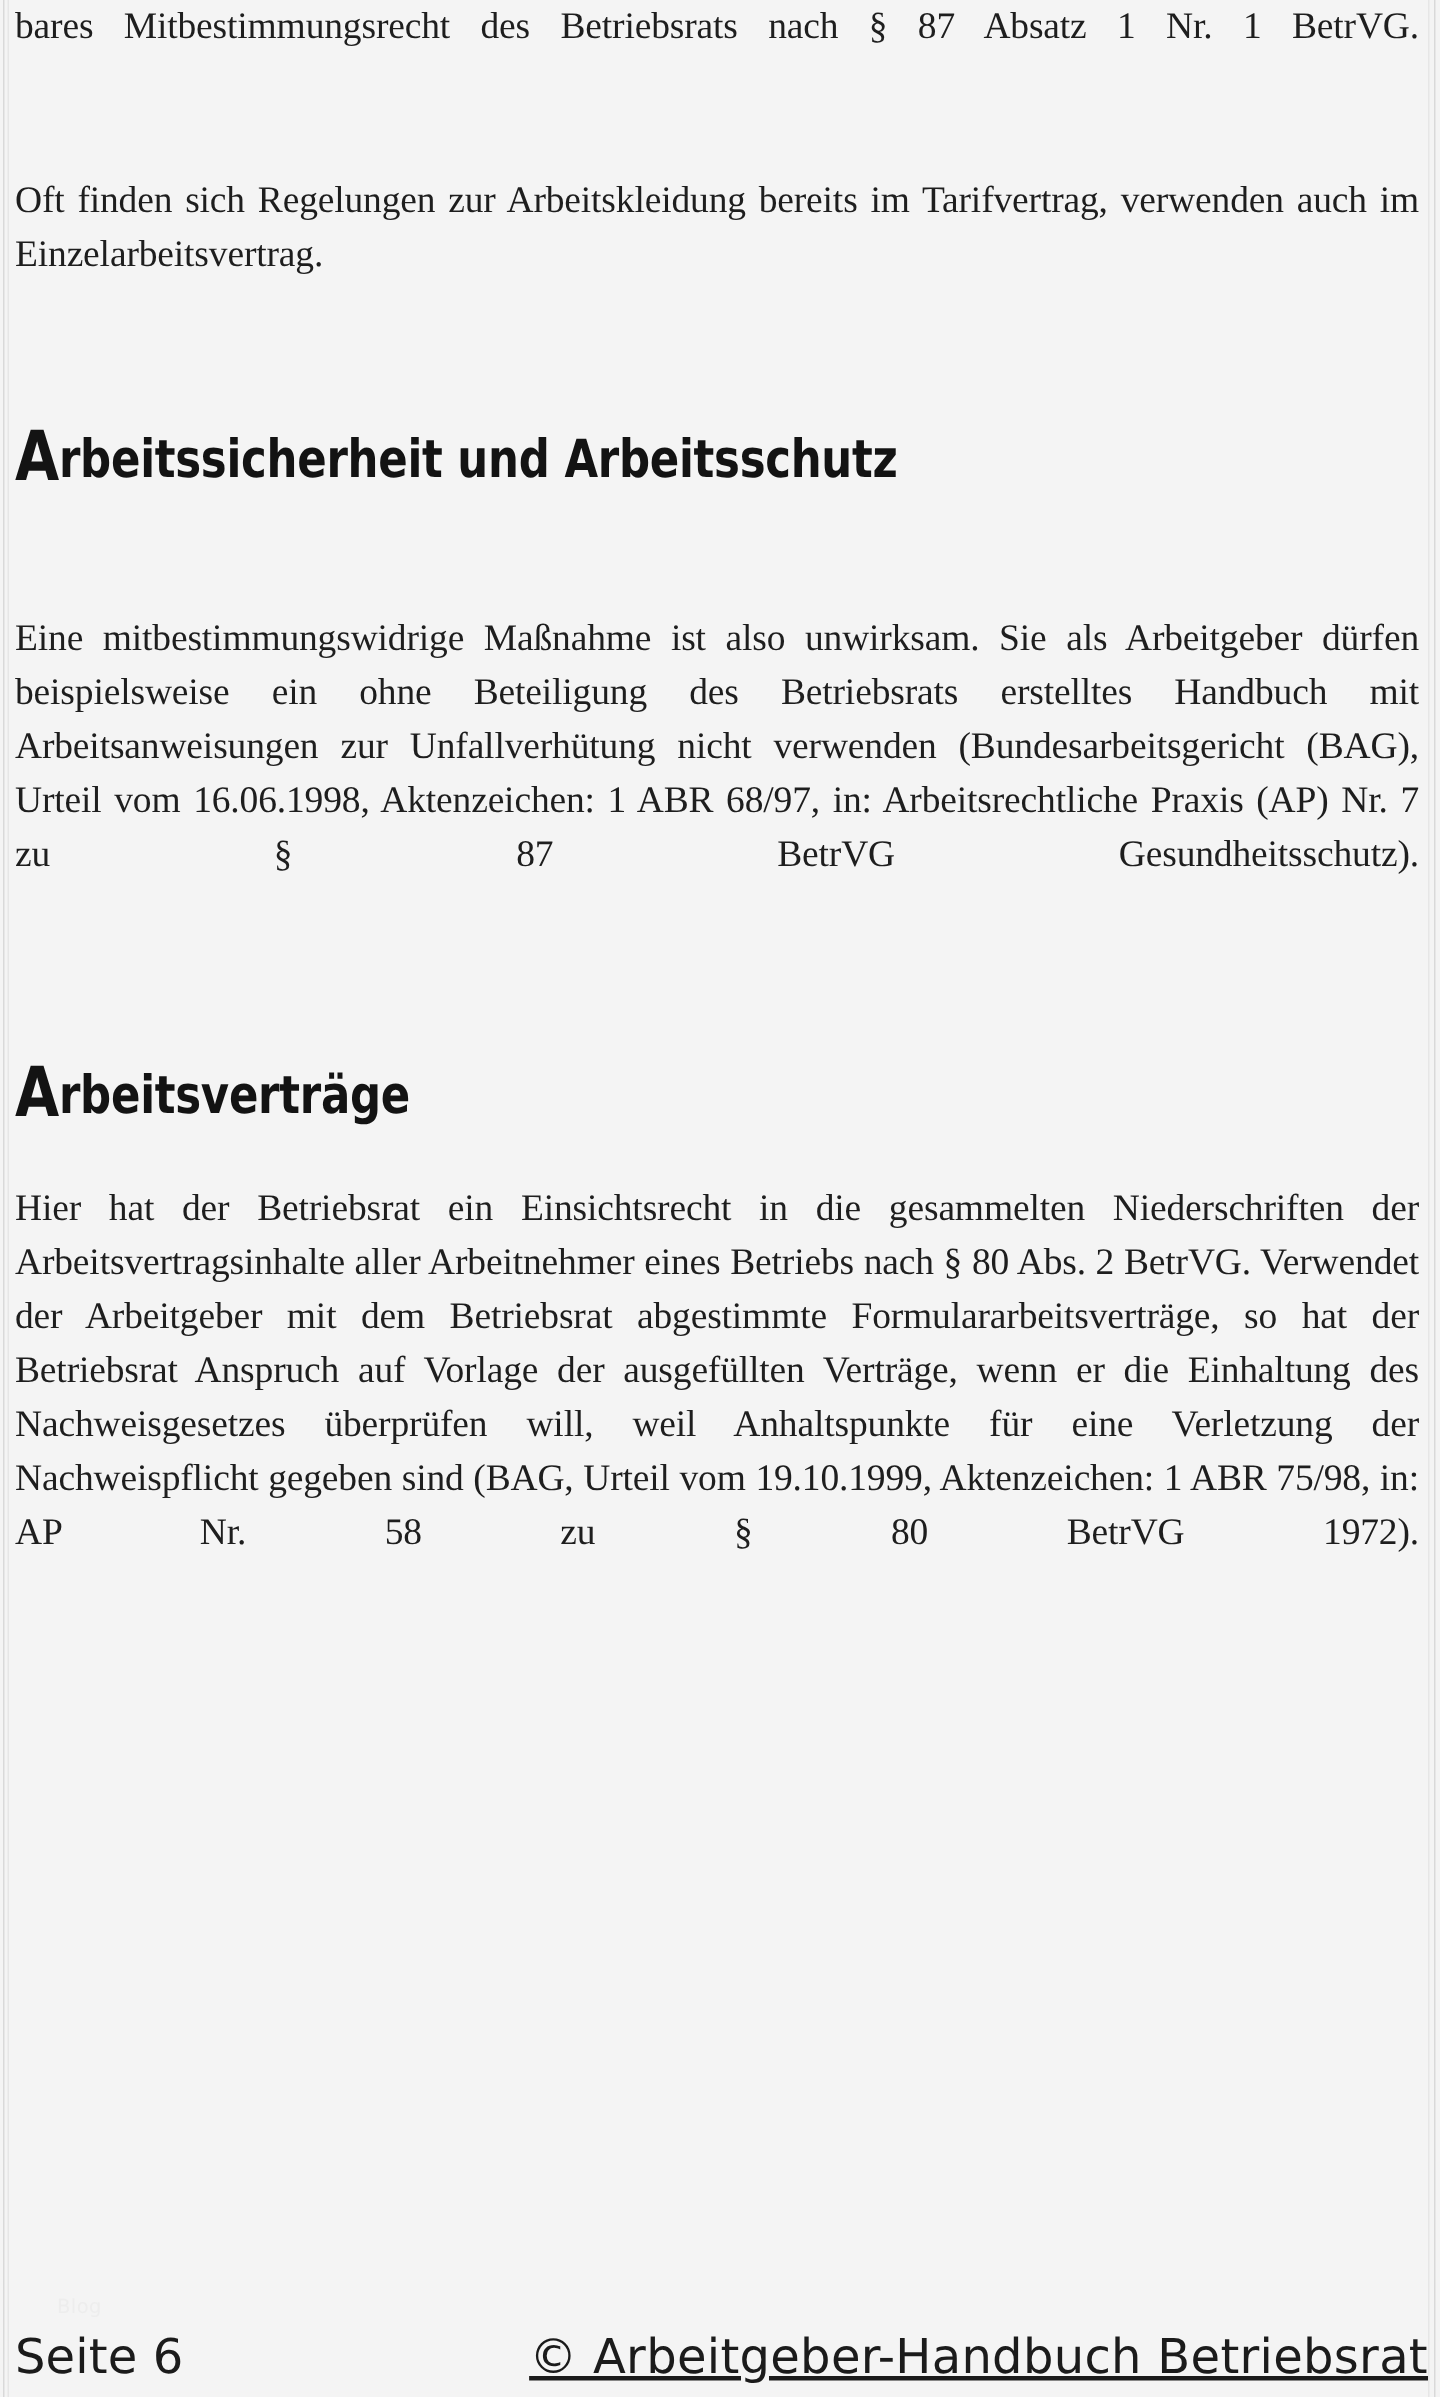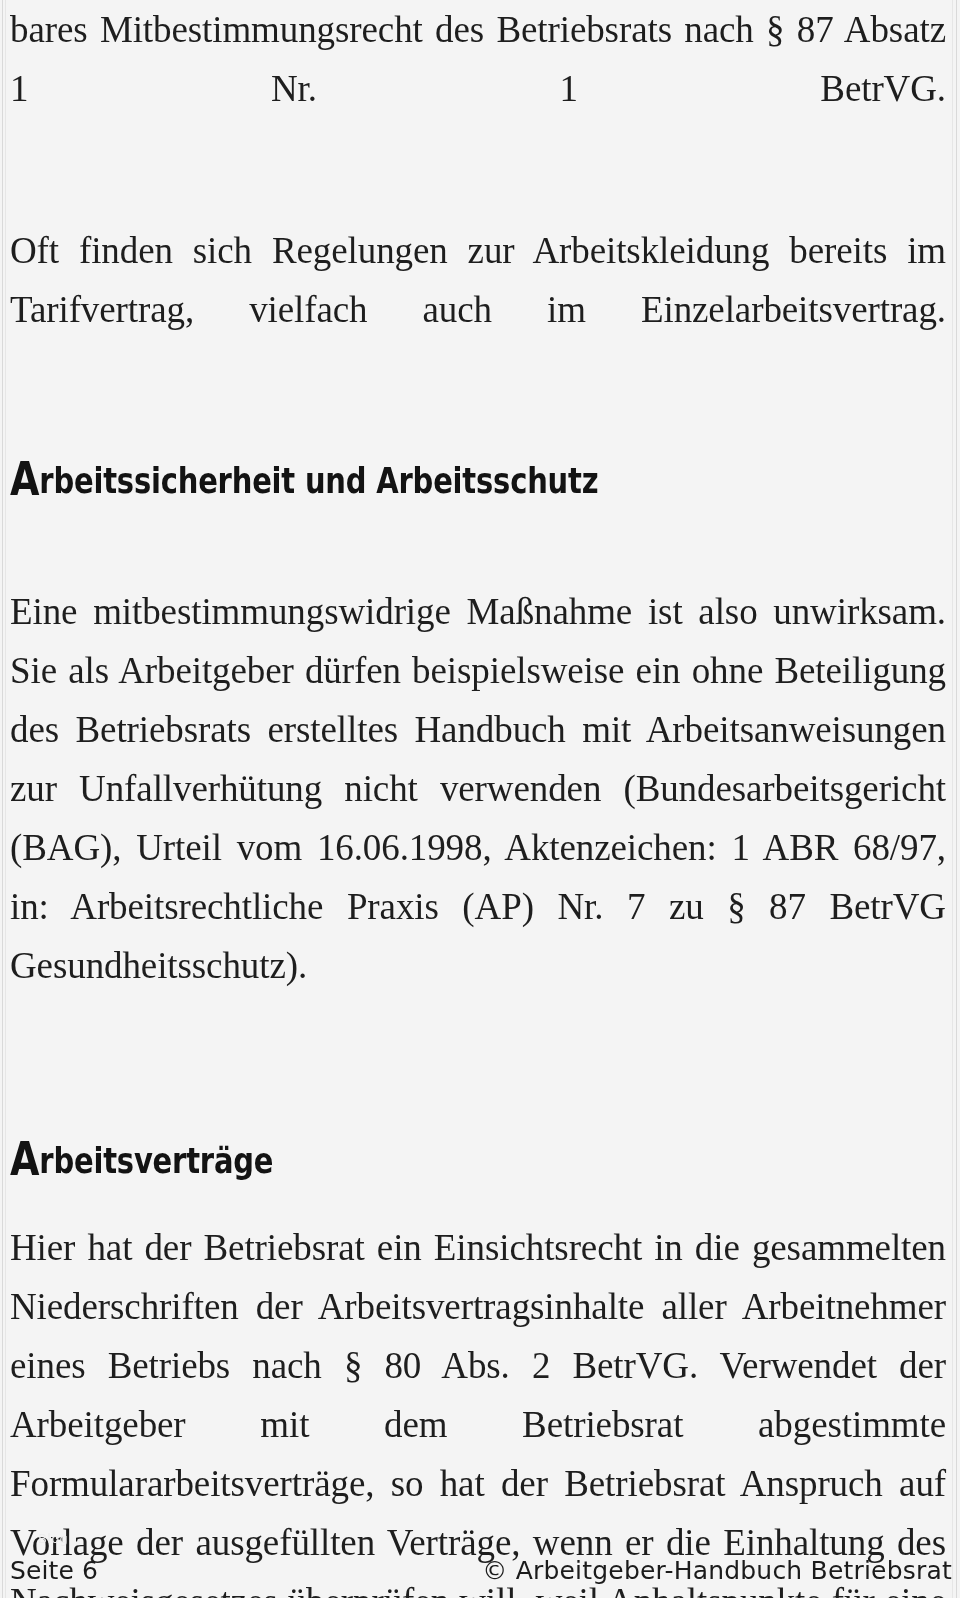--- a/index.html
+++ b/index.html
@@ -39,22 +39,22 @@
     padding: 0 14px 0 10px;
   }
 
   .content {
     padding-top: 0;
   }
 
   
   p.body-text {
     margin: 0;
-    font-size: 37px;
-    line-height: 59px;
+    font-size: 25px;
+    line-height: 36px;
     text-align: justify;
     text-justify: inter-word;
     letter-spacing: -0.1px;
     word-spacing: 0.2px;
     color: #1e1e1e;
     font-family: "Liberation Serif", "DejaVu Serif", serif;
   }
   
   p.body-text::after {
     content: "";
@@ -89,31 +89,32 @@
   
   .footer {
     position: absolute;
     left: 10px;
     right: 8px;
     bottom: 12px;
     display: flex;
     align-items: baseline;
     justify-content: space-between;
     font-family: "DejaVu Sans", "Liberation Sans", sans-serif;
-    font-size: 25px;
+    font-size: 32px;
     line-height: 30px;
     color: #1b1b1b;
     letter-spacing: 0.1px;
   }
   .footer .page-no {
     white-space: nowrap;
   }
   .footer .copyright {
     white-space: nowrap;
     letter-spacing: 0.2px;
+    text-decoration: underline;
   }
 
   .watermark {
     position: absolute;
     left: 38px;
     bottom: 52px;
     font-family: "DejaVu Sans", "Liberation Sans", sans-serif;
     font-size: 13px;
     color: #ededed;
     letter-spacing: 0.3px;
@@ -130,21 +131,21 @@
   <div class="page-edge left2"></div>
   <div class="page-edge right"></div>
   <div class="page-edge right2"></div>
 
   <div class="content">
 
     <p class="body-text">bares Mitbestimmungsrecht des Betriebsrats nach § 87 Absatz 1 Nr. 1 BetrVG.</p>
 
     <div class="gap-para"></div>
 
-    <p class="body-text">Oft finden sich Regelungen zur Arbeitskleidung bereits im Tarifvertrag, vielfach auch im Einzelarbeitsvertrag.</p>
+    <p class="body-text">Oft finden sich Regelungen zur Arbeitskleidung bereits im Tarifvertrag, verwenden auch im Einzelarbeitsvertrag.</p>
 
     <div class="gap-before-h"></div>
 
     <h2 class="section-heading"><span class="cap">A</span><span>rbeitssicherheit und Arbeitsschutz</span></h2>
 
     <div class="gap-after-h"></div>
 
 
     <div class="gap-para"></div>
 

